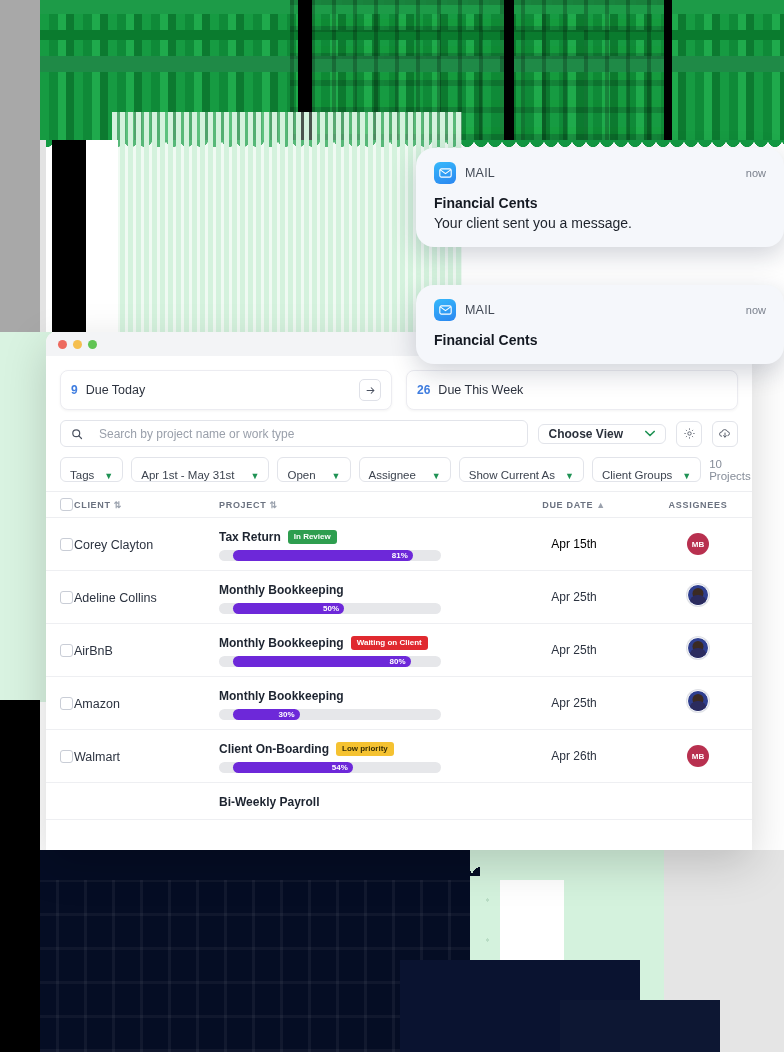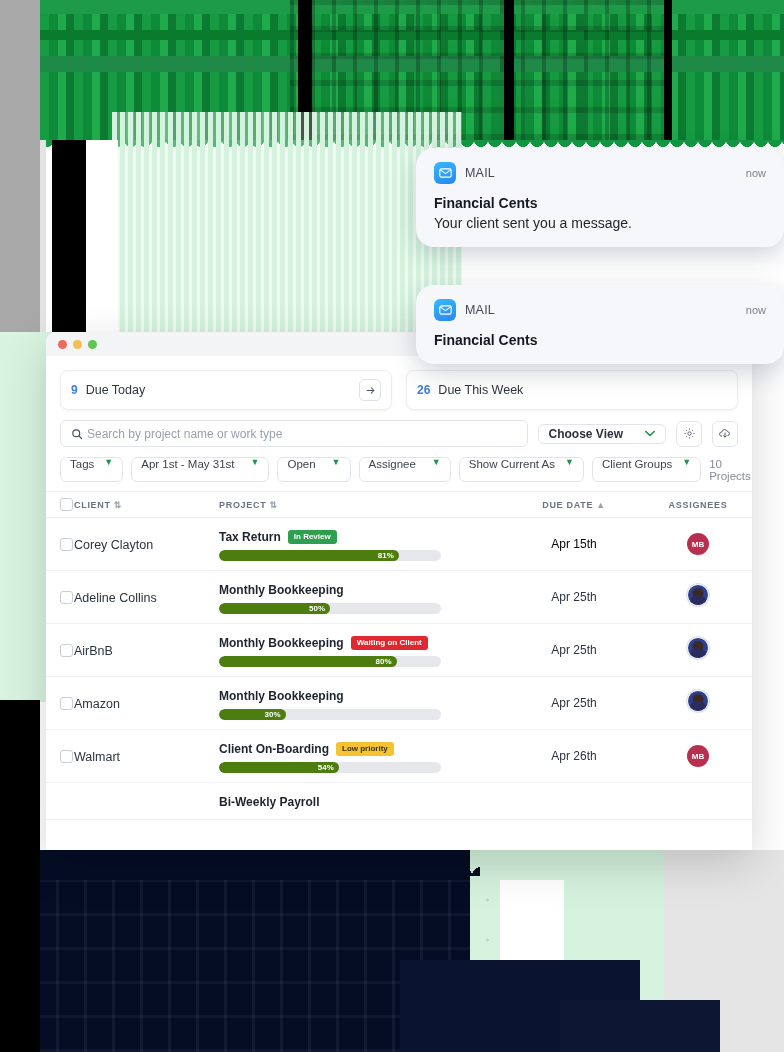--- a/index.html
+++ b/index.html
@@ -76,51 +76,51 @@
   .stat-card { flex:1; height:40px; background:#fff; border:1px solid #ececf1;
      border-radius:8px; box-shadow:0 1px 3px rgba(0,0,0,.05);
      display:flex; align-items:center; padding:0 10px; gap:8px; }
   .stat-num { color:#3f7de0; font-weight:700; font-size:12px; }
   .stat-lbl { color:#2e3440; font-size:12.5px; flex:1; }
   .arrow-btn { width:22px; height:22px; border:1px solid #dfe1e8; border-radius:5px;
      display:flex; align-items:center; justify-content:center; color:#4a5160; font-size:12px; }
 
   .searchrow { display:flex; align-items:center; gap:10px; padding:0 14px; }
   .search { flex:1; height:27px; border:1px solid #e2e4ea; border-radius:6px;
-     display:flex; align-items:center; gap:4px; padding:0 10px; background:#fff; }
+     display:flex; align-items:center; gap:16px; padding:0 10px; background:#fff; }
   .search svg { flex:none; }
   .search .ph { font-size:12px; color:#9aa0ab; }
   .chooseview { height:20px; border:1px solid #e2e4ea; border-radius:6px; background:#fff;
      display:flex; align-items:center; gap:22px; padding:4px 10px;
      font-size:12px; font-weight:700; color:#2b313c; }
   .icon-btn { width:26px; height:26px; border:1px solid #e2e4ea; border-radius:6px;
      display:flex; align-items:center; justify-content:center; background:#fff; }
 
   .filters { display:flex; align-items:center; gap:8px; padding:10px 14px 9px 14px; }
   .chip { height:25px; border:1px solid #e2e4ea; border-radius:6px; background:#fff;
-     display:flex; align-items:flex-start; gap:10px; padding:0 9px;
+     display:flex; align-items:flex-end; gap:10px; padding:0 9px;
      font-size:11.5px; color:#3c434f; white-space:nowrap; }
   .chip.wide { gap:16px; }
   .proj-count { margin-left:auto; font-size:11.5px; color:#868d99; padding-right:2px; }
   .caret { color:#1f9254; font-size:9px; line-height:1; }
 
   table { width:100%; border-collapse:collapse; table-layout:fixed; }
   thead th { font-size:9px; letter-spacing:.7px; color:#6b7280; font-weight:700;
      text-align:left; padding:6px 0; border-top:1px solid #edeef1; border-bottom:1px solid #edeef1;
      background:#fff; }
   .th-pad { padding-left:14px !important; }
   .sort { color:#9aa1ad; font-size:9px; margin-left:3px; }
   tbody td { border-bottom:1px solid #eeeff2; padding:9px 0; vertical-align:middle; }
   .cb { width:13px; height:13px; border:1px solid #c9cdd6; border-radius:3px; margin-left:14px; display:block; }
   .client { font-size:12.5px; color:#2c3340; }
   .proj-name { font-size:12px; font-weight:700; color:#1d2430; display:inline-block; vertical-align:middle; }
   .badge { display:inline-block; vertical-align:middle; margin-left:7px; color:#fff;
      font-size:8px; font-weight:700; padding:2.5px 6px; border-radius:3px; white-space:nowrap; }
   .bar { position:relative; width:222px; height:11px; background:#e6e7ea; border-radius:6px; margin-top:5px; overflow:hidden; }
-  .bar .fill { position:absolute; left:0; top:0; height:100%; background:#4d7c0f; border-radius:6px;
+  .bar .fill { position:absolute; left:14px; top:0; height:100%; background:#6d28d9; border-radius:6px;
      display:flex; align-items:center; justify-content:flex-end; }
   .bar .pct { font-size:8px; color:#fff; font-weight:700; padding-right:5px; }
   .due { font-size:12px; color:#2c3340; text-align:center; }
   .due.late { color:#000000; }
   .av-wrap { text-align:center; }
   .avatar { width:22px; height:22px; border-radius:50%; display:inline-flex;
      align-items:center; justify-content:center; font-size:8px; font-weight:700; color:#fff; }
   .avatar.mb { background:#b8304f; }
   .avatar.photo { background:#2f3f8f; position:relative; overflow:hidden; border:1.5px solid #fff;
      box-shadow:0 0 0 1px #dfe1e6; }

